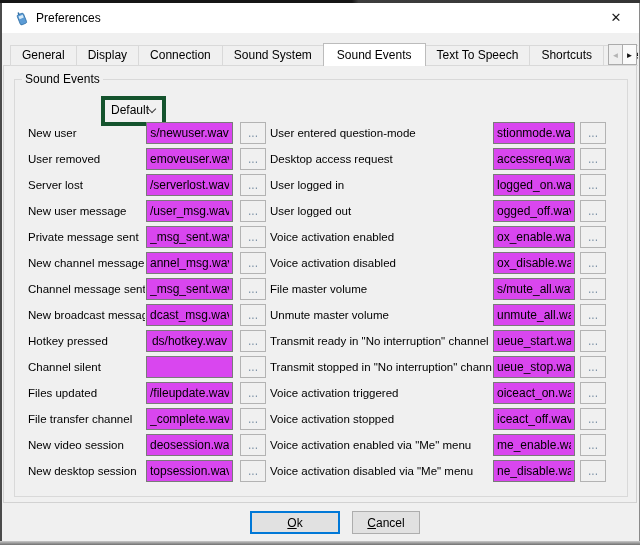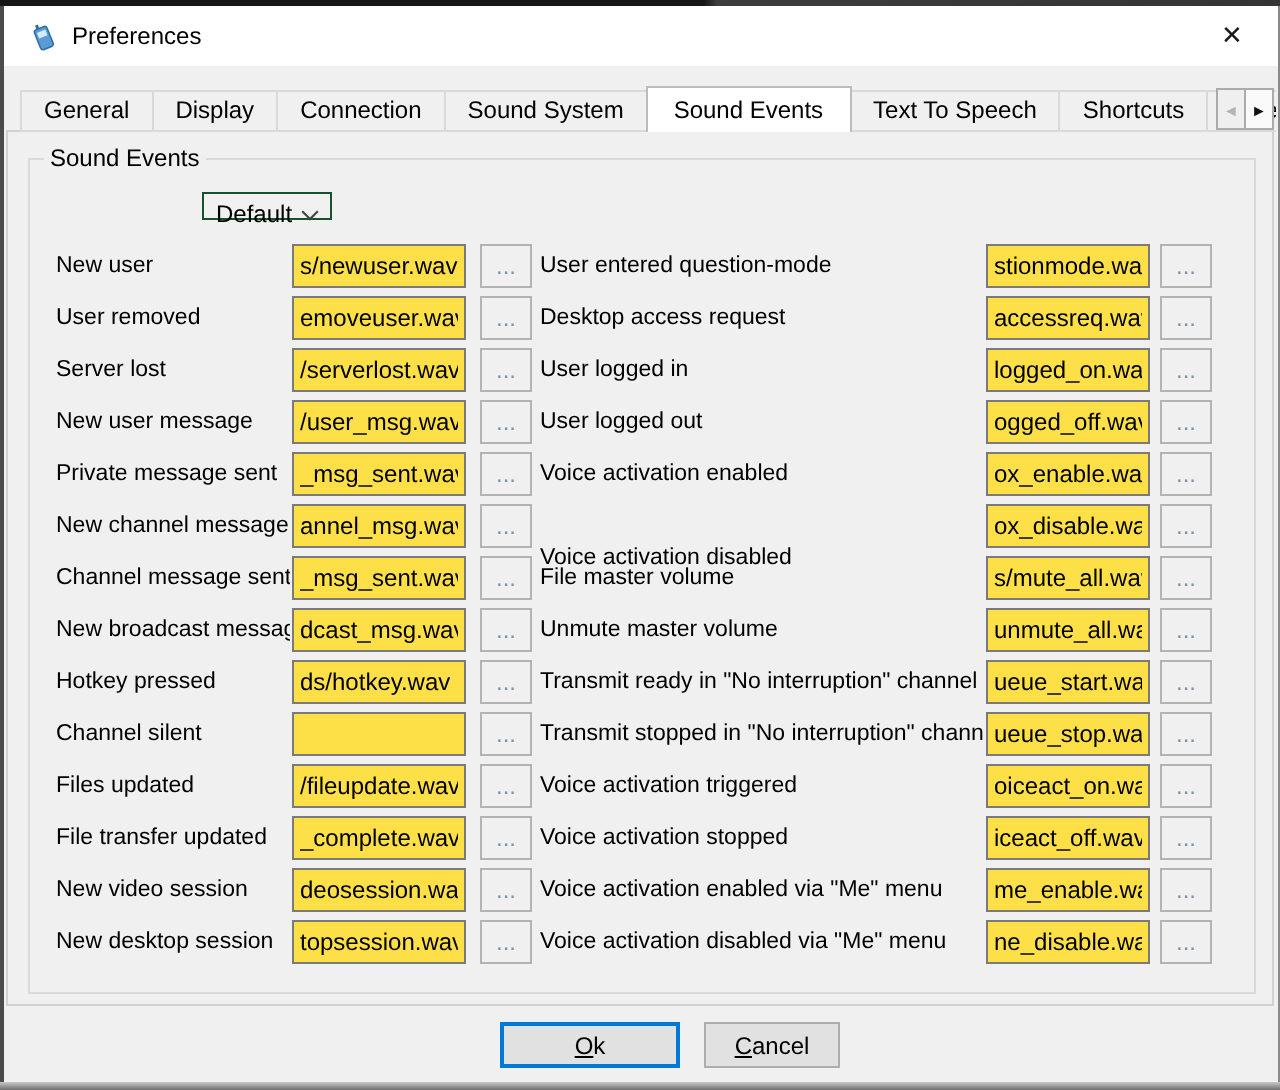--- a/index.html
+++ b/index.html
@@ -31,26 +31,26 @@
     font-size:8px;border:1px solid #ababab;background:#f0f0f0;margin-left:-1px;}
   .sbtn.disabled{color:#b4b4b4;background:#efefef;}
   .sbtn.enabled{color:#111;background:#fafafa;}
   .pane{position:absolute;left:3px;top:65px;width:634px;height:438px;
     border:1px solid #d2d2d2;z-index:0;}
   .groupbox{position:absolute;left:14px;top:79px;width:614px;height:418px;
     border:1px solid #d9d9d9;z-index:1;}
   .gb-label{position:absolute;left:7px;top:-8px;background:#f0f0f0;padding:0 3px;font-size:12px;}
   .row-label{position:absolute;height:22px;line-height:22px;font-size:11.5px;
     white-space:nowrap;overflow:hidden;z-index:1;}
-  .txt{position:absolute;height:22px;border:1px solid #7a7a7a;background:#fde047;
-    font-family:"Liberation Sans",sans-serif;font-size:12px;padding:0 3px;text-align:left;z-index:2;}
+  .txt{position:absolute;height:22px;border:1px solid #7a7a7a;background:#d946ef;
+    font-family:"Liberation Sans",sans-serif;font-size:12px;padding:0 3px;text-align:center;z-index:2;}
   .browse{position:absolute;width:26px;height:22px;background:#f0f0f0;border:1px solid #b3b3b3;
     color:#7e93a7;font-size:12px;text-align:center;line-height:18px;z-index:2;cursor:default;}
-  .combo{position:absolute;left:101px;top:96px;width:65px;height:14px;background:#f1f1f1;
-    border:1px solid #14532d;z-index:2;cursor:default;}
+  .combo{position:absolute;left:101px;top:96px;width:65px;height:30px;background:#f1f1f1;
+    border:4px solid #14532d;z-index:2;cursor:default;}
   .combo-val{position:absolute;left:6px;top:0;height:20px;line-height:20px;font-size:12px;}
   .chev{position:absolute;right:7px;top:6px;width:6px;height:6px;
     border-right:1px solid #404040;border-bottom:1px solid #404040;transform:rotate(45deg);}
   .btn{position:absolute;top:511px;height:23px;background:#e1e1e1;border:1px solid #adadad;
     font-size:12px;text-align:center;line-height:21px;cursor:default;z-index:2;}
   .btn.default{border:2px solid var(--accent,#0078d7);line-height:19px;}
   .btn u{text-decoration:underline;}
   .sp-label{position:absolute;left:28px;top:96px;height:22px;line-height:22px;font-size:12px;z-index:1;}
 </style>
 </head>
@@ -121,21 +121,21 @@
       <button class="browse" style="left: 240px; top: 304px;">...</button>
       <div class="row-label" style="left: 28px; top: 330px; width: 117px;">Hotkey pressed</div>
       <input class="txt" type="text" value="ds/hotkey.wav" style="left: 146px; top: 330px; width: 87px;">
       <button class="browse" style="left: 240px; top: 330px;">...</button>
       <div class="row-label" style="left: 28px; top: 356px; width: 117px;">Channel silent</div>
       <input class="txt" type="text" style="left: 146px; top: 356px; width: 87px;">
       <button class="browse" style="left: 240px; top: 356px;">...</button>
       <div class="row-label" style="left: 28px; top: 382px; width: 117px;">Files updated</div>
       <input class="txt" type="text" value="/fileupdate.wav" style="left: 146px; top: 382px; width: 87px;">
       <button class="browse" style="left: 240px; top: 382px;">...</button>
-      <div class="row-label" style="left: 28px; top: 408px; width: 117px;">File transfer updated</div>
+      <div class="row-label" style="left: 28px; top: 408px; width: 117px;">File transfer channel</div>
       <input class="txt" type="text" value="_complete.wav" style="left: 146px; top: 408px; width: 87px;">
       <button class="browse" style="left: 240px; top: 408px;">...</button>
       <div class="row-label" style="left: 28px; top: 434px; width: 117px;">New video session</div>
       <input class="txt" type="text" value="deosession.wav" style="left: 146px; top: 434px; width: 87px;">
       <button class="browse" style="left: 240px; top: 434px;">...</button>
       <div class="row-label" style="left: 28px; top: 460px; width: 117px;">New desktop session</div>
       <input class="txt" type="text" value="topsession.wav" style="left: 146px; top: 460px; width: 87px;">
       <button class="browse" style="left: 240px; top: 460px;">...</button>
       <div class="row-label" style="left: 270px; top: 122px; width: 222px;">User entered question-mode</div>
       <input class="txt" type="text" value="stionmode.wav" style="left: 493px; top: 122px; width: 82px;">
@@ -145,21 +145,21 @@
       <button class="browse" style="left: 580px; top: 148px;">...</button>
       <div class="row-label" style="left: 270px; top: 174px; width: 222px;">User logged in</div>
       <input class="txt" type="text" value="logged_on.wav" style="left: 493px; top: 174px; width: 82px;">
       <button class="browse" style="left: 580px; top: 174px;">...</button>
       <div class="row-label" style="left: 270px; top: 200px; width: 222px;">User logged out</div>
       <input class="txt" type="text" value="ogged_off.wav" style="left: 493px; top: 200px; width: 82px;">
       <button class="browse" style="left: 580px; top: 200px;">...</button>
       <div class="row-label" style="left: 270px; top: 226px; width: 222px;">Voice activation enabled</div>
       <input class="txt" type="text" value="ox_enable.wav" style="left: 493px; top: 226px; width: 82px;">
       <button class="browse" style="left: 580px; top: 226px;">...</button>
-      <div class="row-label" style="left: 270px; top: 252px; width: 222px; margin-top: 16px;">Voice activation disabled</div>
+      <div class="row-label" style="left: 270px; top: 252px; width: 222px;">Voice activation disabled</div>
       <input class="txt" type="text" value="ox_disable.wav" style="left: 493px; top: 252px; width: 82px;">
       <button class="browse" style="left: 580px; top: 252px;">...</button>
       <div class="row-label" style="left: 270px; top: 278px; width: 222px;">File master volume</div>
       <input class="txt" type="text" value="s/mute_all.wav" style="left: 493px; top: 278px; width: 82px;">
       <button class="browse" style="left: 580px; top: 278px;">...</button>
       <div class="row-label" style="left: 270px; top: 304px; width: 222px;">Unmute master volume</div>
       <input class="txt" type="text" value="unmute_all.wav" style="left: 493px; top: 304px; width: 82px;">
       <button class="browse" style="left: 580px; top: 304px;">...</button>
       <div class="row-label" style="left: 270px; top: 330px; width: 222px;">Transmit ready in "No interruption" channel</div>
       <input class="txt" type="text" value="ueue_start.wav" style="left: 493px; top: 330px; width: 82px;">

